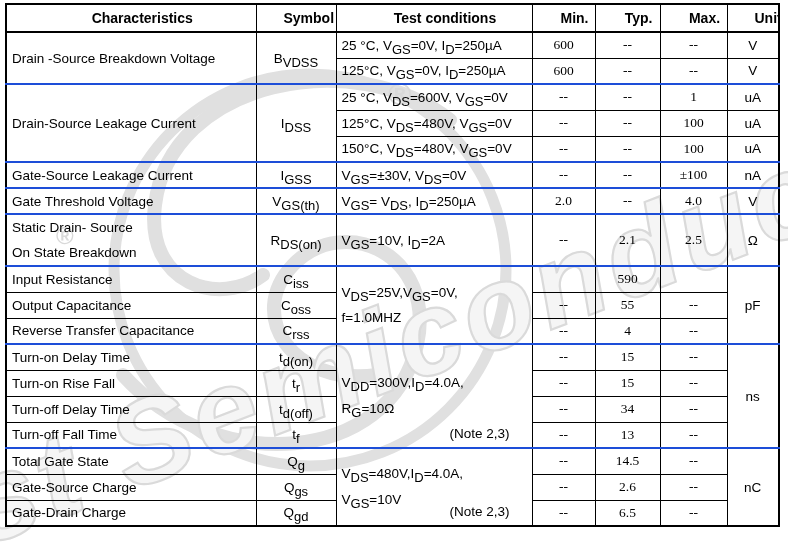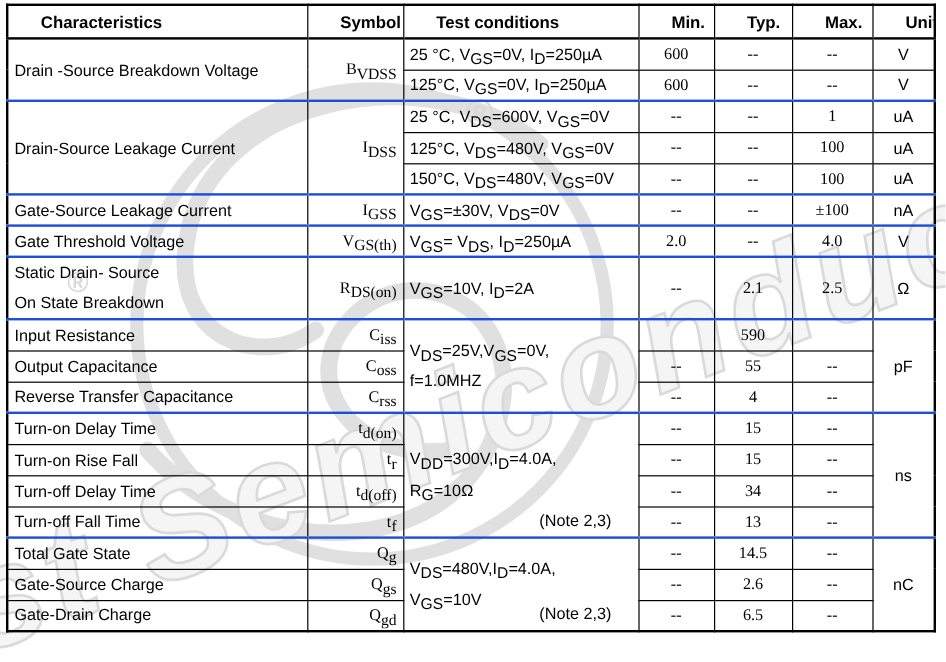--- a/index.html
+++ b/index.html
@@ -25,25 +25,25 @@
     width:773px;border-collapse:collapse;table-layout:fixed;
     border:2px solid #000;background:transparent;
   }
   .datasheet td{
     border:1px solid #000;font-size:13.5px;padding:0 5px;
     overflow:hidden;background:transparent;vertical-align:middle;
   }
   .datasheet tr{height:26px;}
   .datasheet tr.hdr{height:28px;}
   .datasheet tr.tall{height:52px;}
-  .hdr td{font-weight:700;font-size:14px;text-align:left;border-bottom:2px solid #000;padding-left:27px;}
+  .hdr td{font-weight:700;font-size:14px;text-align:center;border-bottom:2px solid #000;padding-left:27px;}
   tr.grp td{border-top:2px solid #1d4ed8;}
   .c-char{text-align:left;padding-left:9px;margin-top:24px;}
   .c-char .two-line{line-height:25px;}
-  .c-sym{text-align:right;padding:0 2px;font-family:Liberation Serif, serif;}
+  .c-sym{text-align:center;padding:0 2px;}
   .c-cond{text-align:left;padding-left:9px;padding-right:3px;}
   .c-num{text-align:center;padding:0 2px;font-family:Liberation Serif, serif;}
   .c-unit{text-align:center;padding:0 2px;}
   .cond-top{vertical-align:top;position:relative;line-height:26px;padding-top:2px;}
   .cond-mid{vertical-align:top;line-height:25px;padding-top:16px;}
   .note{position:absolute;right:22px;bottom:6px;line-height:15px;}
   sub{font-size:13px;line-height:0;}
 </style>
 </head>
 <body>

